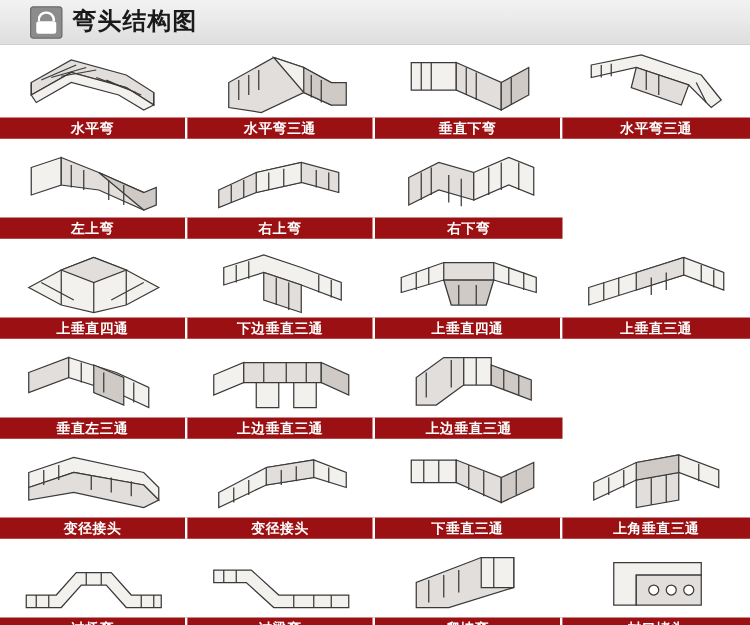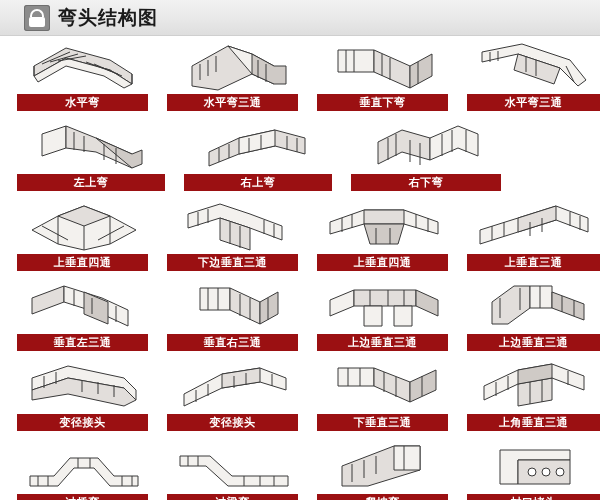--- a/index.html
+++ b/index.html
@@ -79,21 +79,20 @@
   }
   .row {
     display: flex;
     width: 600px;
     box-sizing: border-box;
   }
   .cell {
     width: 150px;
     box-sizing: border-box;
     position: relative;
-    margin-left: 17px;
   }
   .thumb {
     height: 58px;
     display: flex;
     align-items: center;
     justify-content: center;
     background: #ffffff;
     padding-top: 4px;
     box-sizing: border-box;
   }
@@ -270,31 +269,20 @@
             <path class="fc-a" d="M40 6 L78 18 L104 30 L104 46 L78 34 L40 22 Z"></path>
             <path class="fc-c" d="M60 12 L84 22 L84 44 L60 34 Z"></path>
             <path class="ln" d="M50 10 L50 26 M68 18 L68 34 M92 26 L92 42"></path>
           </svg>
         </div>
         <div class="caption">垂直左三通</div>
       </div>
       <div class="cell">
         <div class="thumb">
           <svg width="120" height="54" viewBox="0 0 120 54">
-            <path class="fc-a" d="M26 8 L56 8 L56 30 L26 30 Z"></path>
-            <path class="fc-b" d="M56 8 L86 22 L86 44 L56 30 Z"></path>
-            <path class="fc-c" d="M86 22 L104 12 L104 34 L86 44 Z"></path>
-            <path class="ln" d="M34 8 L34 30 M44 8 L44 30 M66 14 L66 36 M76 18 L76 40 M94 18 L94 40"></path>
-          </svg>
-        </div>
-        <div class="caption">垂直右三通</div>
-      </div>
-      <div class="cell">
-        <div class="thumb">
-          <svg width="120" height="54" viewBox="0 0 120 54">
             <path class="fc-a" d="M6 20 L30 10 L30 26 L6 36 Z"></path>
             <path class="fc-b" d="M30 10 L92 10 L92 26 L30 26 Z"></path>
             <path class="fc-c" d="M92 10 L114 20 L114 36 L92 26 Z"></path>
             <path class="fc-a" d="M40 26 L58 26 L58 46 L40 46 Z"></path>
             <path class="fc-a" d="M70 26 L88 26 L88 46 L70 46 Z"></path>
             <path class="ln" d="M46 10 L46 26 M64 10 L64 26 M80 10 L80 26"></path>
           </svg>
         </div>
         <div class="caption">上边垂直三通</div>
       </div>

